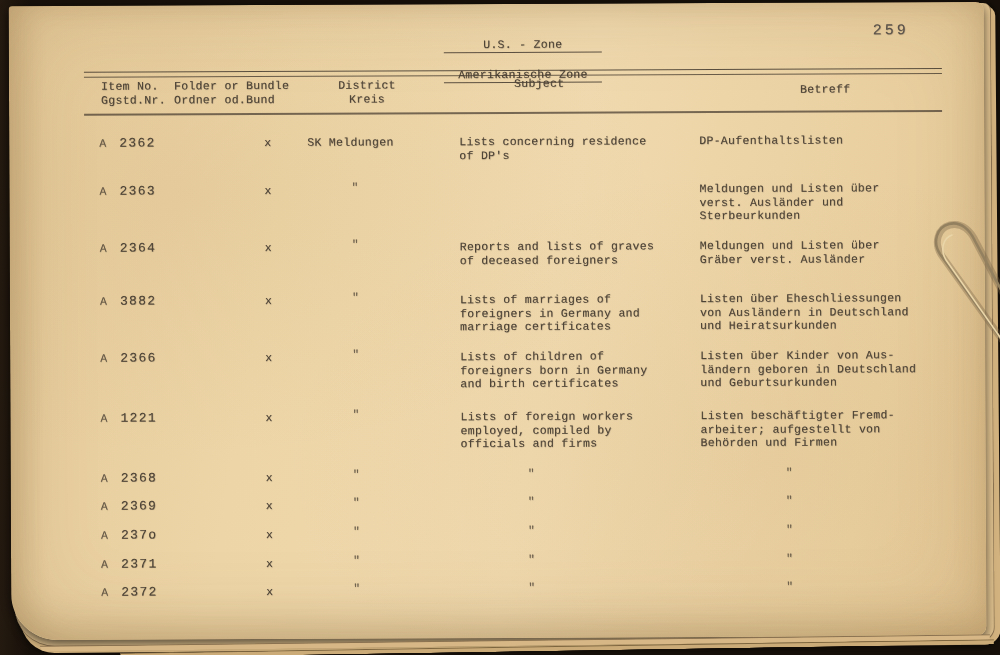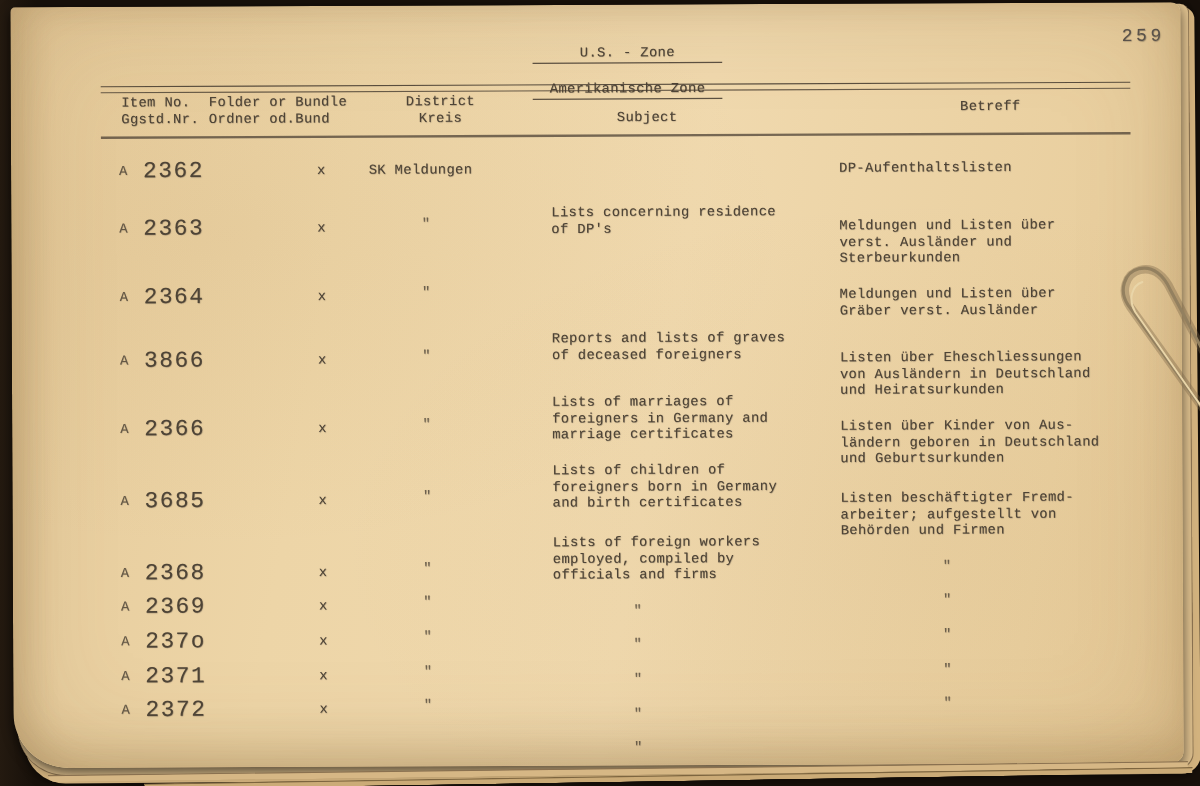--- a/index.html
+++ b/index.html
@@ -27,55 +27,55 @@
     font-family:"Liberation Mono","DejaVu Sans Mono",monospace;}
 
   .tw{font-family:"Liberation Mono","DejaVu Sans Mono",monospace;font-size:11.5px;
     line-height:13.5px;color:#4e4436;letter-spacing:0.3px;white-space:pre-line;
     text-shadow:0.4px 0.4px 0.7px rgba(78,68,58,.55);}
 
   .title{position:absolute;left:435px;top:20px;width:158px;text-align:center;}
   .title .tline{display:block;border-bottom:1.5px solid rgba(72,62,50,.88);padding-bottom:1px;}
   .title .tline + .tline{margin-top:1px;border-bottom-width:1.2px;}
 
-  .pagenum{position:absolute;left:926px;top:22px;font-size:15px;letter-spacing:3px;
+  .pagenum{position:absolute;left:864px;top:22px;font-size:15px;letter-spacing:3px;
     color:#5a524a;text-shadow:0.5px 0.5px 0.8px rgba(80,72,62,.5);}
 
   .rule-top{position:absolute;left:75px;top:66px;width:858px;height:4px;
     border-top:1.7px solid rgba(70,60,48,.88);border-bottom:1.6px solid rgba(70,60,48,.8);}
   .rule-mid{position:absolute;left:75px;top:108px;width:858px;height:0;
     border-top:2.3px solid rgba(70,60,48,.72);}
 
   .hdr{position:absolute;top:74px;}
   .h-item{left:92px;}
   .h-folder{left:165px;}
   .h-district{left:318px;width:80px;text-align:center;}
-  .h-subject{left:505px;top:88px;}
+  .h-subject{left:505px;top:73px;}
   .h-betreff{left:763px;top:80px;padding-left:28px;}
 
   .tbody{position:absolute;left:0;top:112px;right:0;}
   .row{position:relative;}
   .row:nth-child(1){margin-top:19px;height:48px;}
   .row:nth-child(2){height:57px;}
   .row:nth-child(3){height:53px;}
   .row:nth-child(4){height:57px;}
   .row:nth-child(5){height:60px;}
   .row:nth-child(6){height:60px;}
   .row:nth-child(7){height:28px;}
   .row:nth-child(8){height:29px;}
   .row:nth-child(9){height:29px;}
   .row:nth-child(10){height:28px;}
   .row:nth-child(11){height:34px;}
 
   .cell{position:absolute;top:0;}
   .c-prefix{left:90px;opacity:.85;}
-  .c-item{left:110px;font-size:19px;letter-spacing:1.3px;}
+  .c-item{left:110px;font-size:13px;letter-spacing:1.3px;}
   .c-folder{left:255px;}
   .c-district{left:298px;}
-  .c-subject{left:450px;margin-top:36px;}
+  .c-subject{left:450px;}
   .c-betreff{left:690px;}
   .c-district.ditto{left:342px;top:-3px;}
   .c-subject.ditto{left:517px;top:-3px;}
   .c-betreff.ditto{left:775px;top:-3px;}
   .ditto{opacity:.8;}
 
   .clip{position:absolute;left:918px;top:218px;width:100px;height:140px;pointer-events:none;}
 
   .stack-line1{position:absolute;left:40px;right:10px;bottom:9px;height:5px;
     background:#d6b785;border-top:1.2px solid #8a7150;transform:rotate(-0.7deg);border-radius:0 0 6px 40px;}
@@ -141,21 +141,21 @@
     <span class="cell c-folder tw">x</span>
     <span class="cell c-district tw ditto">"</span>
     <span class="cell c-subject tw">Reports and lists of graves
 of deceased foreigners</span>
     <span class="cell c-betreff tw">Meldungen und Listen über
 Gräber verst. Ausländer</span>
   </div>
 
   <div class="row">
     <span class="cell c-prefix tw">A</span>
-    <span class="cell c-item tw">3866</span>
+    <span class="cell c-item tw">3882</span>
     <span class="cell c-folder tw">x</span>
     <span class="cell c-district tw ditto">"</span>
     <span class="cell c-subject tw">Lists of marriages of
 foreigners in Germany and
 marriage certificates</span>
     <span class="cell c-betreff tw">Listen über Eheschliessungen
 von Ausländern in Deutschland
 und Heiratsurkunden</span>
   </div>
 
@@ -167,21 +167,21 @@
     <span class="cell c-subject tw">Lists of children of
 foreigners born in Germany
 and birth certificates</span>
     <span class="cell c-betreff tw">Listen über Kinder von Aus-
 ländern geboren in Deutschland
 und Geburtsurkunden</span>
   </div>
 
   <div class="row">
     <span class="cell c-prefix tw">A</span>
-    <span class="cell c-item tw">3685</span>
+    <span class="cell c-item tw">1221</span>
     <span class="cell c-folder tw">x</span>
     <span class="cell c-district tw ditto">"</span>
     <span class="cell c-subject tw">Lists of foreign workers
 employed, compiled by
 officials and firms</span>
     <span class="cell c-betreff tw">Listen beschäftigter Fremd-
 arbeiter; aufgestellt von
 Behörden und Firmen</span>
   </div>
 

